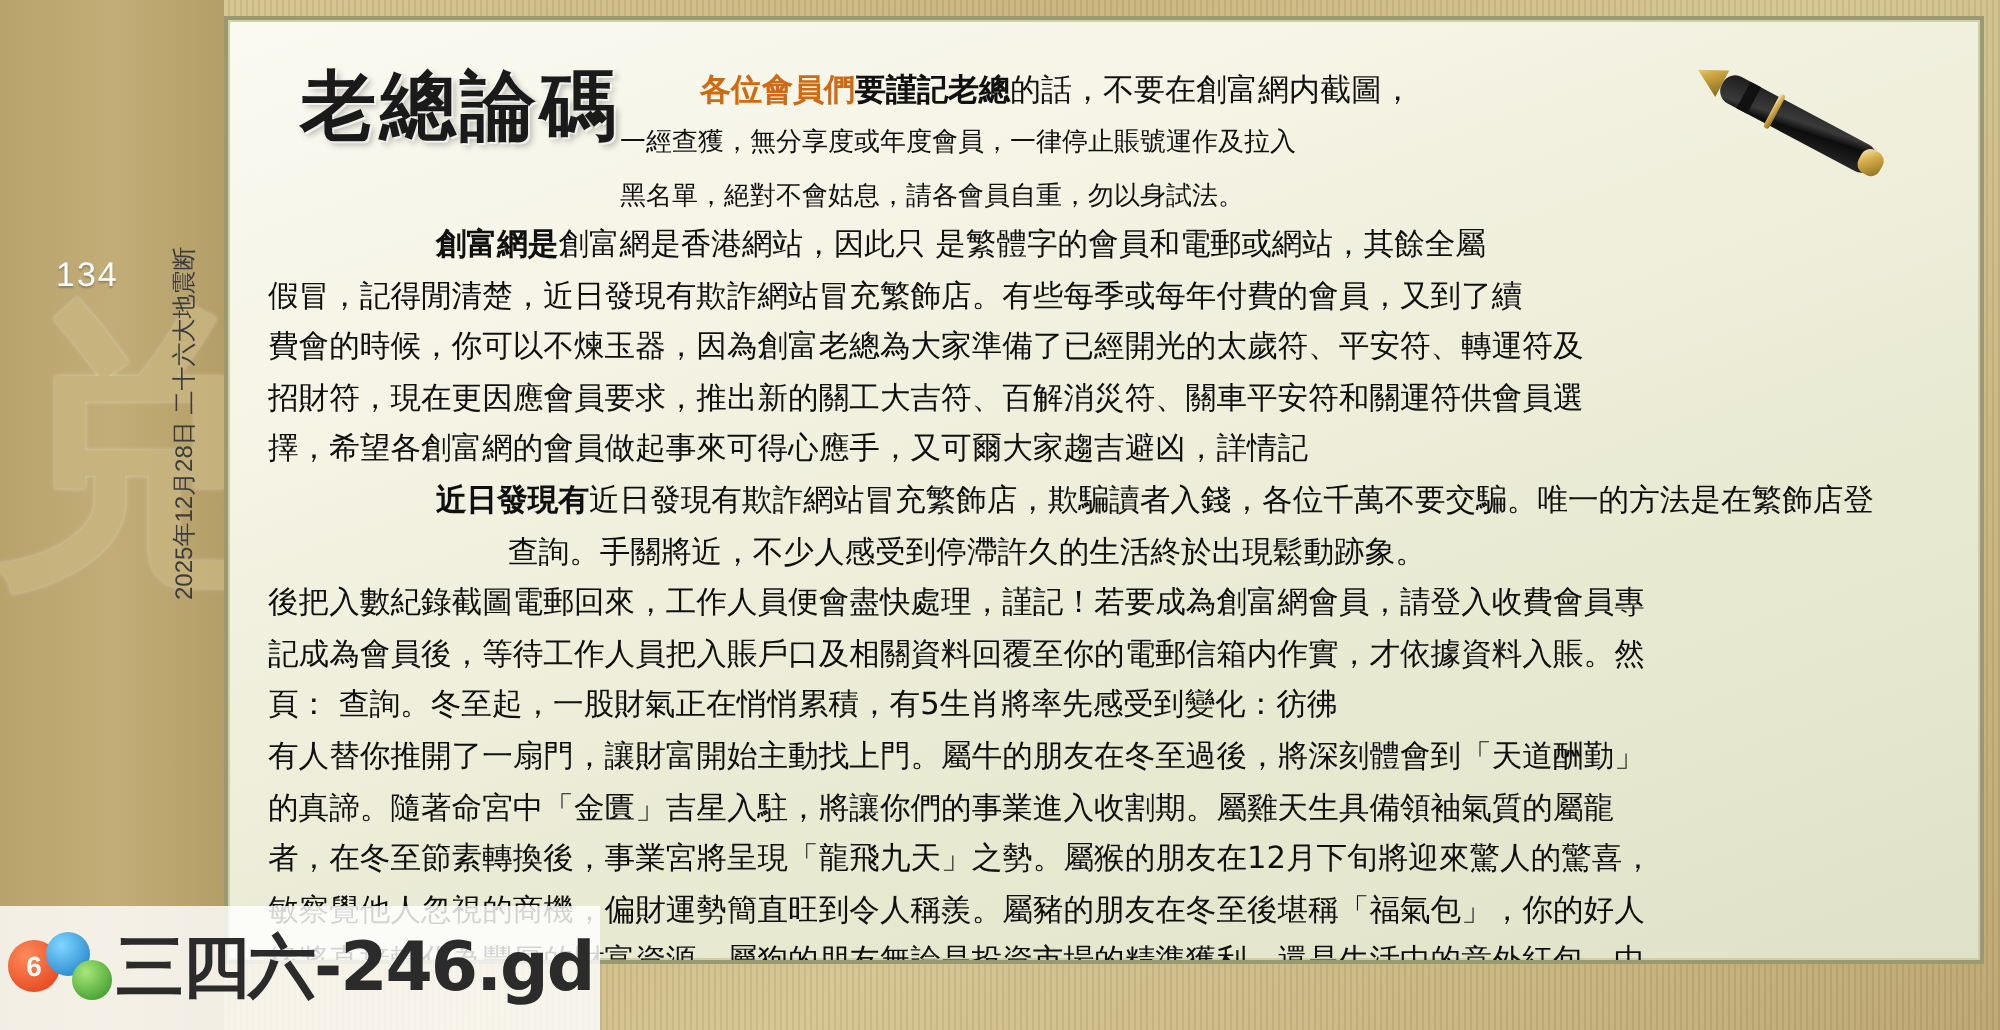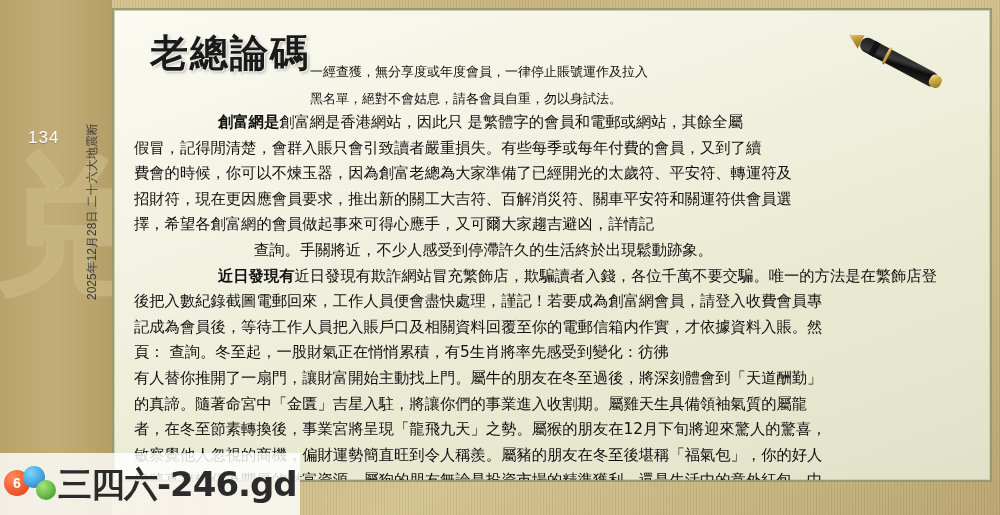--- a/index.html
+++ b/index.html
@@ -254,36 +254,39 @@
         </defs>
         <g transform="rotate(28 65 35)">
           <rect x="18" y="24" width="86" height="15" rx="7" fill="url(#penbody)"></rect>
           <rect x="96" y="25" width="12" height="13" rx="5" fill="url(#pengold)"></rect>
           <rect x="30" y="24" width="6" height="15" fill="#111"></rect>
           <path d="M18 24 L4 31 L18 39 Z" fill="url(#pengold)"></path>
           <rect x="46" y="22" width="3" height="19" rx="1.5" fill="url(#pengold)"></rect>
         </g>
       </svg>
 
+      <div class="headline-block">
+        <span class="hl-orange">各位會員們</span><span class="hl-bold">要謹記老總</span><span>的話，不要在創富網内截圖，</span>
+      </div>
 
       <div class="headline-line2">
         <div>一經查獲，無分享度或年度會員，一律停止賬號運作及拉入</div>
         <div>
           <span>黑名單，絕對不會姑息，請各會員自重，</span><span class="hl-bold">勿以身試法</span><span>。</span>
         </div>
       </div>
 
       <div class="body-text">
         <p><span class="indent"></span><span class="bold">創富網是</span><span>創富網是香港網站，因此只                     是繁體字的會員和電郵或網站，其餘全屬</span></p>
-        <p>假冒，記得閒清楚，會群入賬只會引致讀者嚴重損失。有些每季或每年付費的會員，又到了續</p>
+        <p>假冒，記得閒清楚，近日發現有欺詐網站冒充繁飾店。有些每季或每年付費的會員，又到了續</p>
         <p>費會的時候，你可以不煉玉器，因為創富老總為大家準備了已經開光的太歲符、平安符、轉運符及</p>
         <p>招財符，現在更因應會員要求，推出新的關工大吉符、百解消災符、關車平安符和關運符供會員選</p>
         <p>擇，希望各創富網的會員做起事來可得心應手，又可爾大家趨吉避凶，詳情記</p>
+        <p><span class="indent"></span><span class="bold">近日發現有</span><span>近日發現有欺詐網站冒充繁飾店，欺騙讀者入錢，各位千萬不要交騙。唯一的方法是在繁飾店登</span></p>
         <p><span class="gap"></span><span>查詢。手關將近，不少人感受到停滯許久的生活終於出現鬆動跡象。</span></p>
-        <p><span class="indent"></span><span class="bold">近日發現有</span><span>近日發現有欺詐網站冒充繁飾店，欺騙讀者入錢，各位千萬不要交騙。唯一的方法是在繁飾店登</span></p>
         <p>後把入數紀錄截圖電郵回來，工作人員便會盡快處理，謹記！若要成為創富網會員，請登入收費會員專</p>
         <p>記成為會員後，等待工作人員把入賬戶口及相關資料回覆至你的電郵信箱内作實，才依據資料入賬。然</p>
         <p>頁：                     查詢。冬至起，一股財氣正在悄悄累積，有5生肖將率先感受到變化：彷彿</p>
         <p>有人替你推開了一扇門，讓財富開始主動找上門。屬牛的朋友在冬至過後，將深刻體會到「天道酬勤」</p>
         <p>的真諦。隨著命宮中「金匱」吉星入駐，將讓你們的事業進入收割期。屬雞天生具備領袖氣質的屬龍</p>
         <p>者，在冬至節素轉換後，事業宮將呈現「龍飛九天」之勢。屬猴的朋友在12月下旬將迎來驚人的驚喜，</p>
         <p>敏察覺他人忽視的商機，偏財運勢簡直旺到令人稱羨。屬豬的朋友在冬至後堪稱「福氣包」，你的好人</p>
         <p>緣將直接轉化為豐厚的財富資源。屬狗的朋友無論是投資市場的精準獲利，還是生活中的意外紅包、中</p>
 
       </div>

